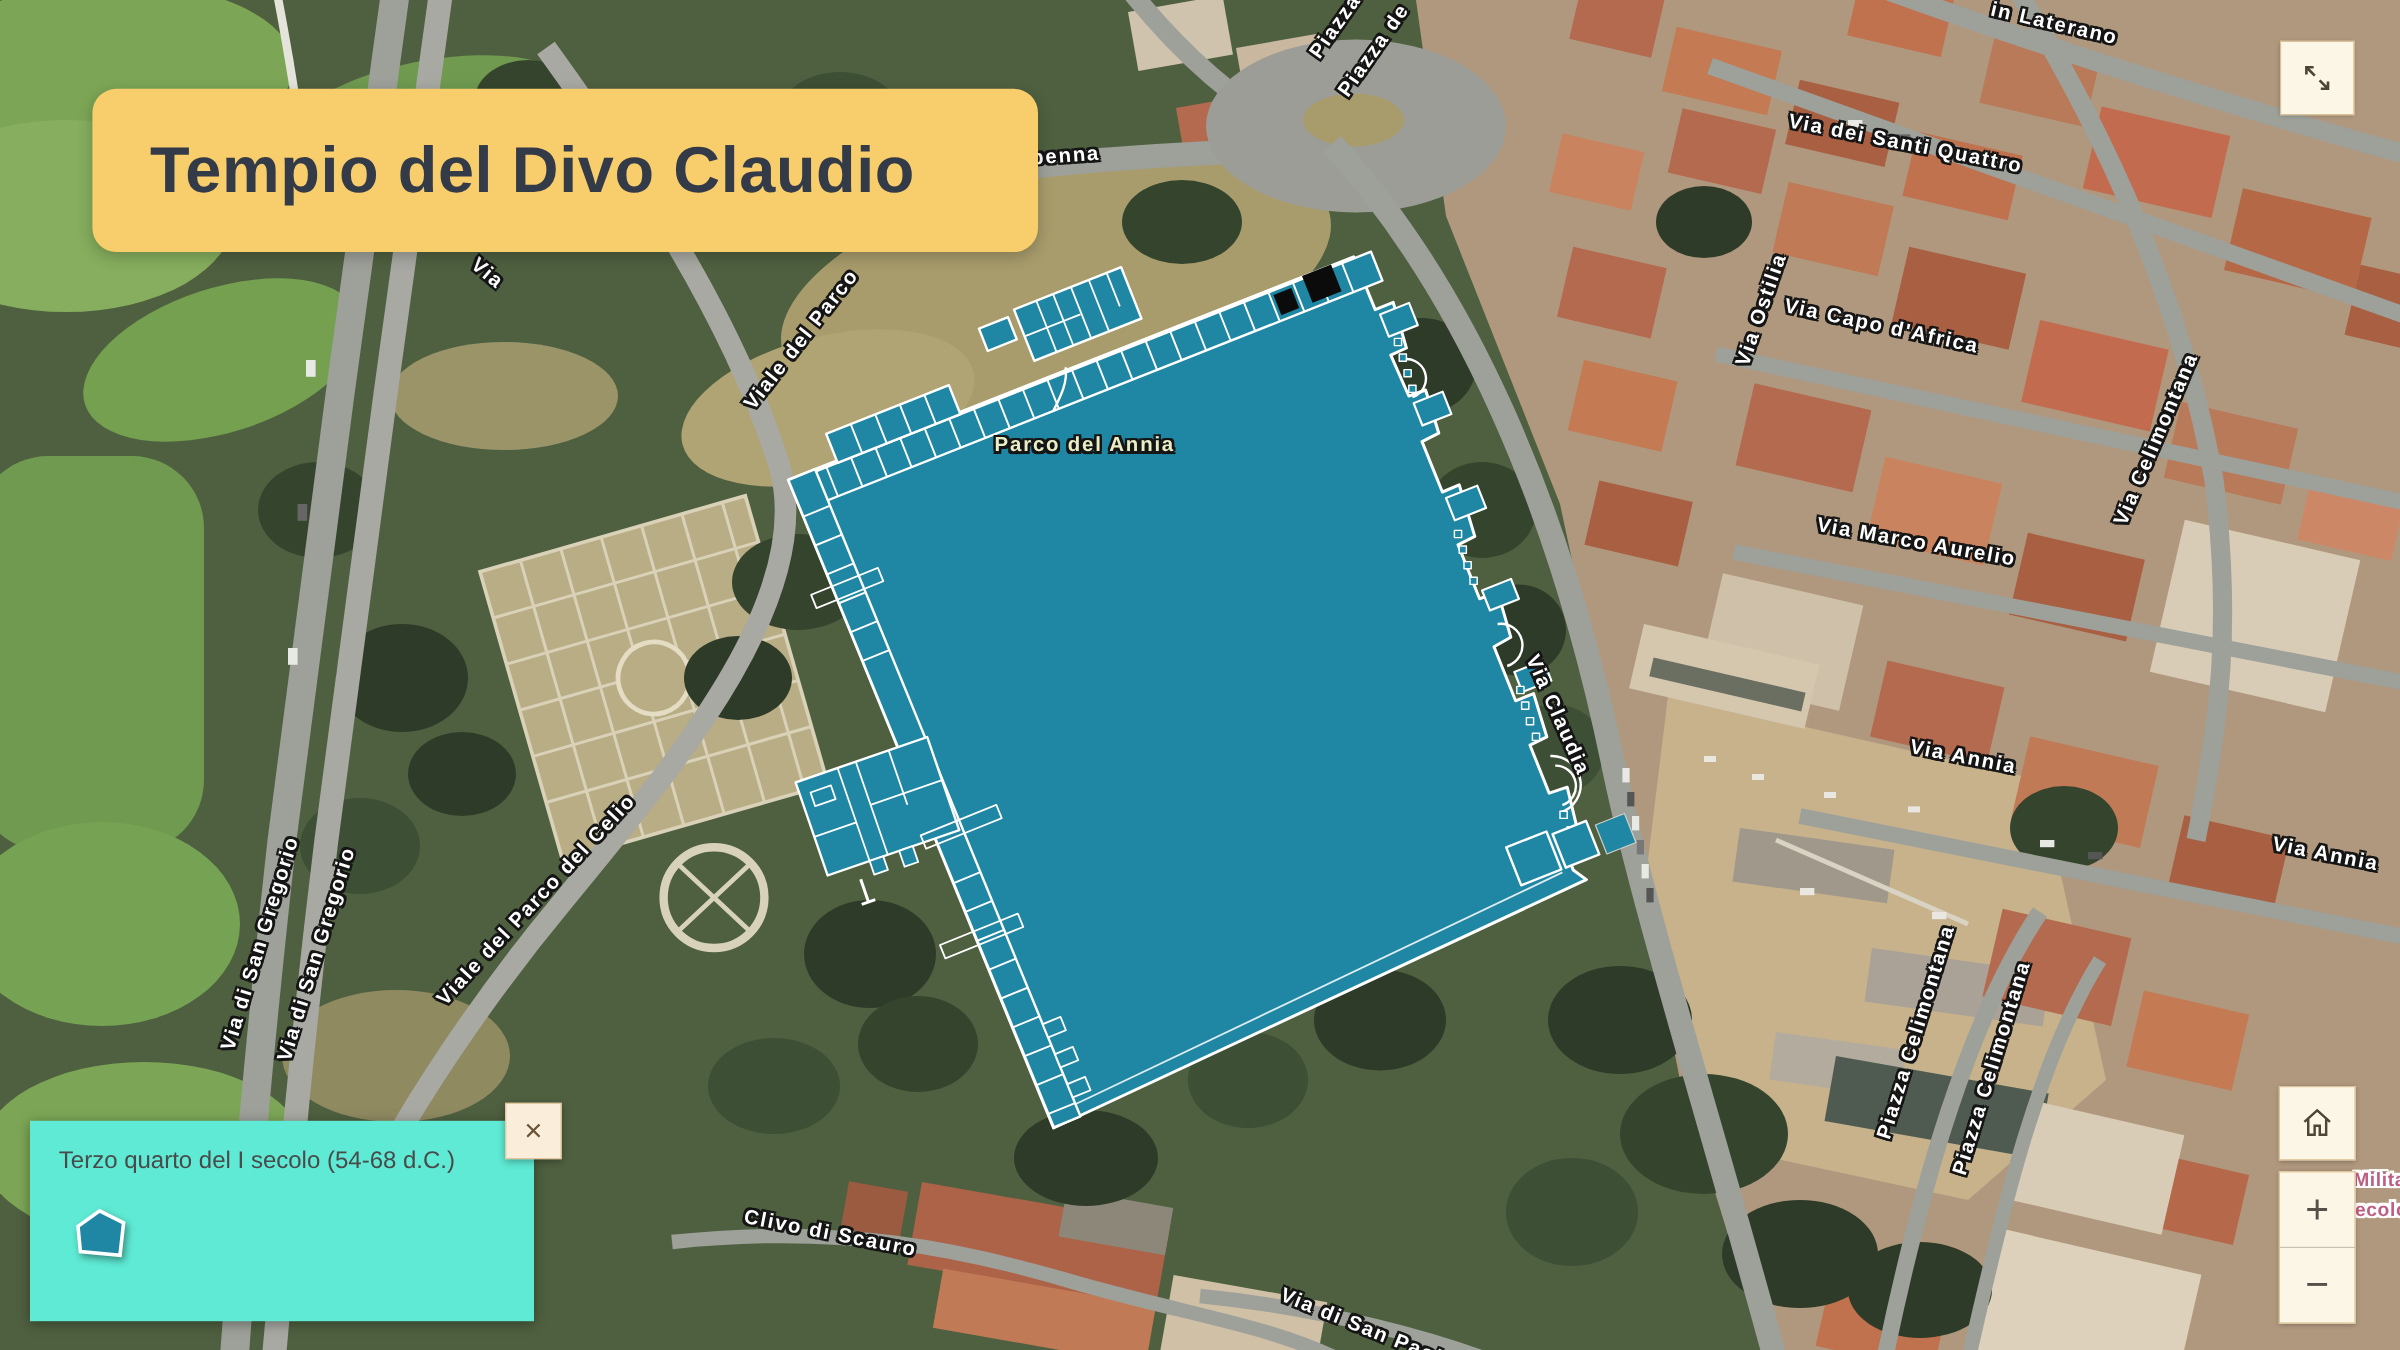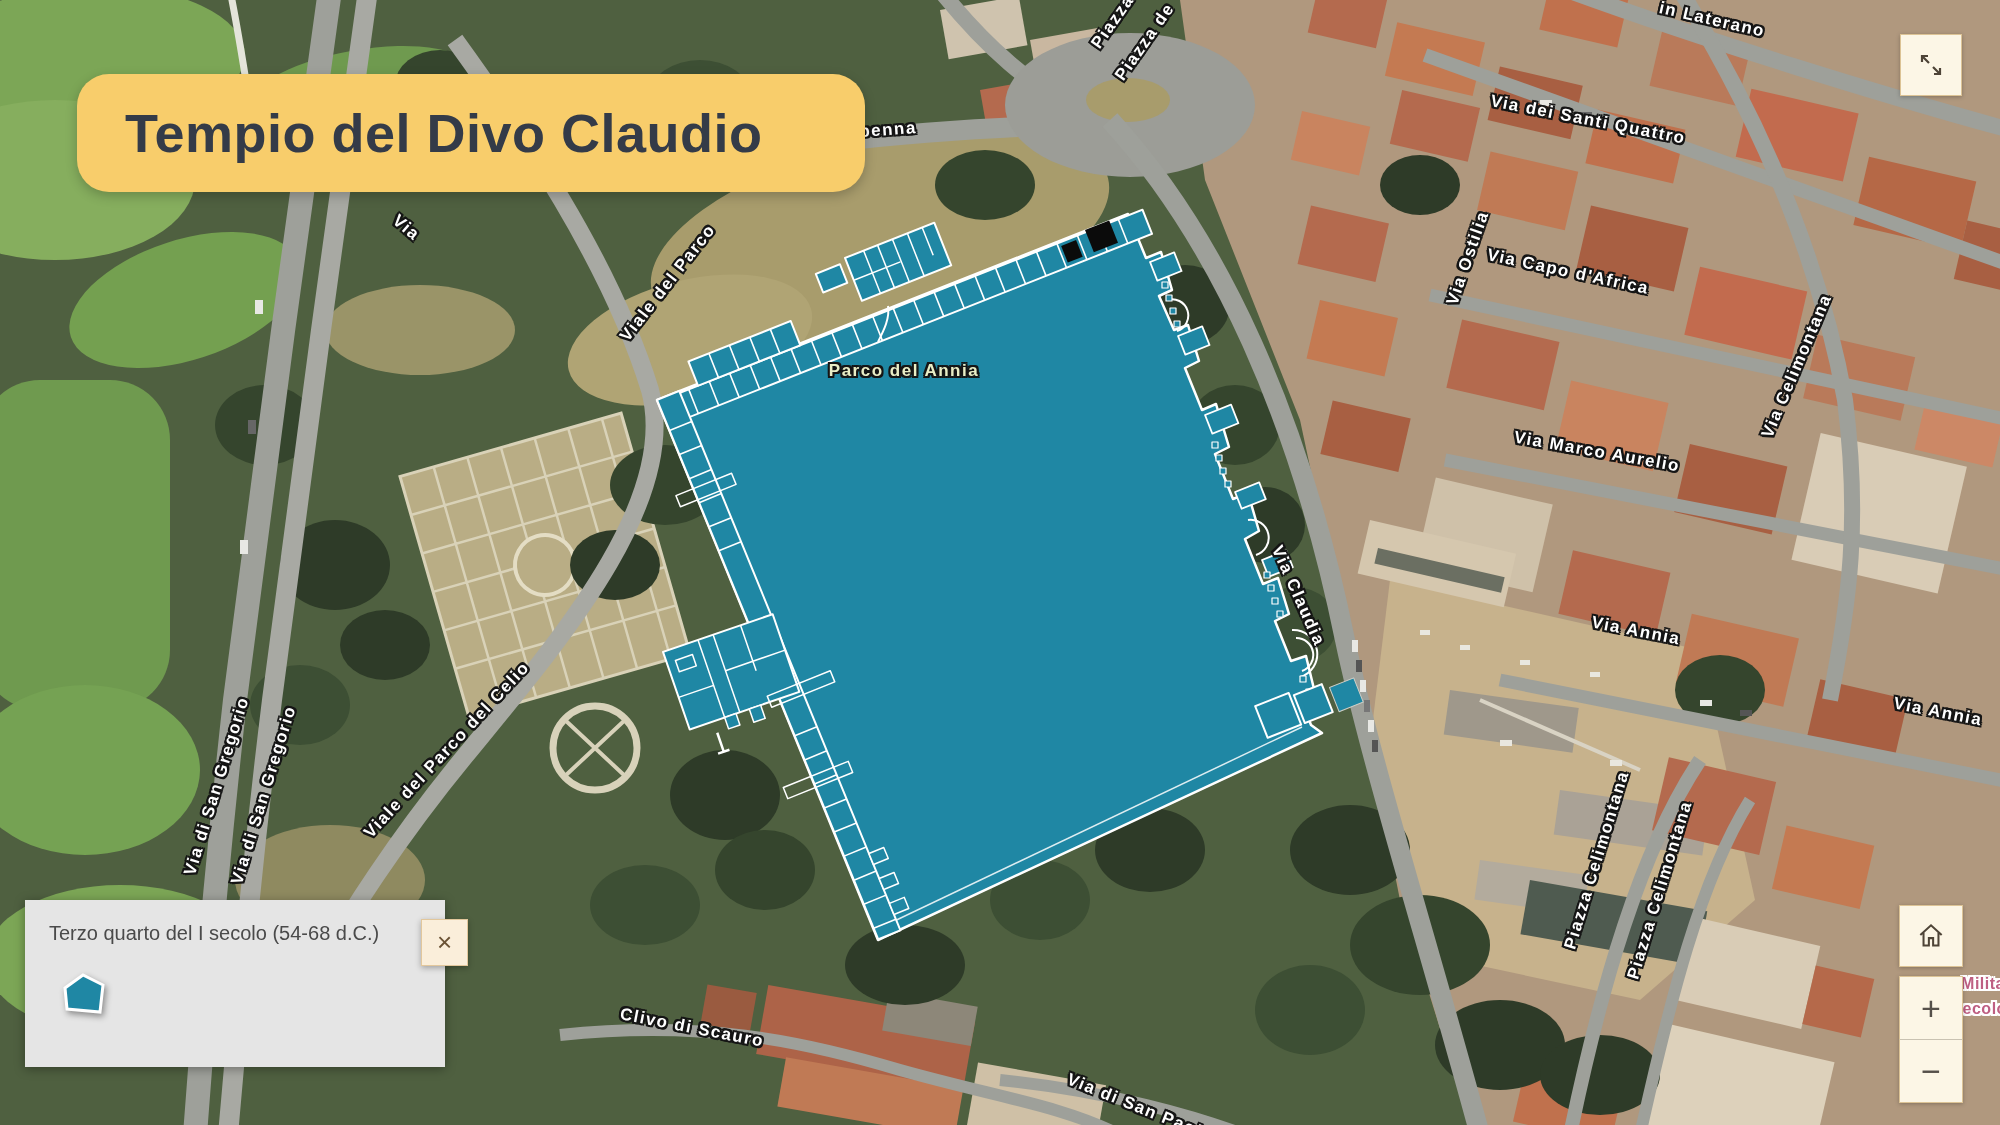--- a/index.html
+++ b/index.html
@@ -14,26 +14,26 @@
   #labels{position:absolute;inset:0;pointer-events:none;}
   .maplabel{position:absolute;white-space:nowrap;font-weight:bold;font-size:17px;
     letter-spacing:1.5px;color:#fff;transform-origin:center;
     text-shadow:-2px -2px 0 #151515,2px -2px 0 #151515,-2px 2px 0 #151515,2px 2px 0 #151515,
       -2px 0 0 #151515,2px 0 0 #151515,0 -2px 0 #151515,0 2px 0 #151515;}
   .maplabel.area{color:#E9EEC6;}
   .maplabel.poi{color:#BE5F82;font-size:16px;letter-spacing:.5px;
     text-shadow:-2px -2px 0 #fff,2px -2px 0 #fff,-2px 2px 0 #fff,2px 2px 0 #fff,
       -2px 0 0 #fff,2px 0 0 #fff,0 -2px 0 #fff,0 2px 0 #fff;}
   
-  #banner{left:77px;top:74px;width:788px;height:118px;background:var(--banner-bg,#F8CD6B);
-    border-radius:32px;display:flex;align-items:center;padding:0 48px;box-sizing:border-box;
+  #banner{left:77px;top:74px;width:788px;height:136px;background:var(--banner-bg,#F8CD6B);
+    border-radius:20px;display:flex;align-items:center;padding:0 48px;box-sizing:border-box;
     box-shadow:0 4px 12px rgba(0,0,0,.22);}
   #banner span{font-size:54px;font-weight:bold;letter-spacing:.5px;color:var(--banner-text,#343B48);}
   
-  #legend{left:25px;top:900px;width:420px;height:167px;background:#e5e5e5;
+  #legend{left:25px;top:934px;width:420px;height:167px;background:#5eead4;
     box-shadow:0 2px 10px rgba(0,0,0,.35);}
   #legend .ltitle{position:absolute;left:24px;top:22px;font-size:20px;color:#4a4a4a;}
   #legend svg{position:absolute;left:36px;top:72px;filter:drop-shadow(2px 3px 3px rgba(0,0,0,.4));}
   #legend-close{left:421px;top:919px;width:47px;height:47px;background:#FAEEDA;
     border:1px solid #E2C79C;box-sizing:border-box;display:flex;align-items:center;
     justify-content:center;font-size:26px;color:#6b5335;cursor:pointer;
     box-shadow:0 2px 6px rgba(0,0,0,.3);}
   
   .mapbtn{background:#FCF6E6;border:1px solid #DCC395;box-sizing:border-box;cursor:pointer;
     display:flex;align-items:center;justify-content:center;box-shadow:0 1px 4px rgba(0,0,0,.25);}

